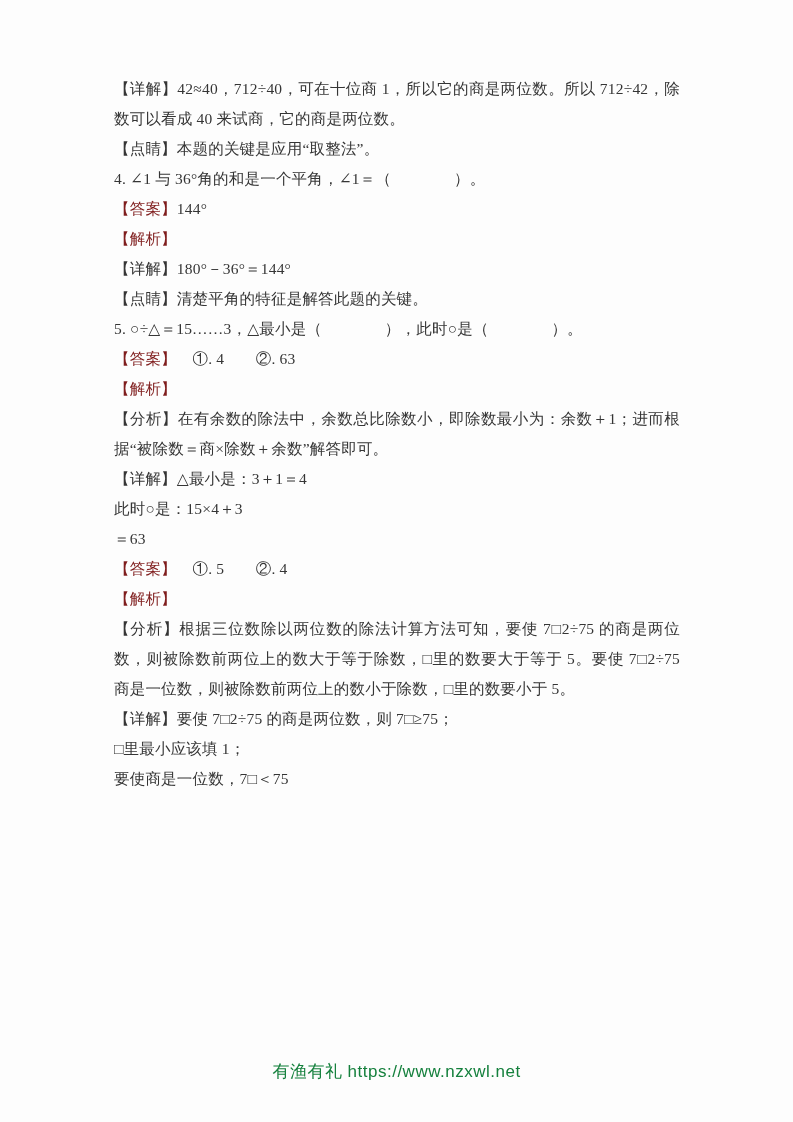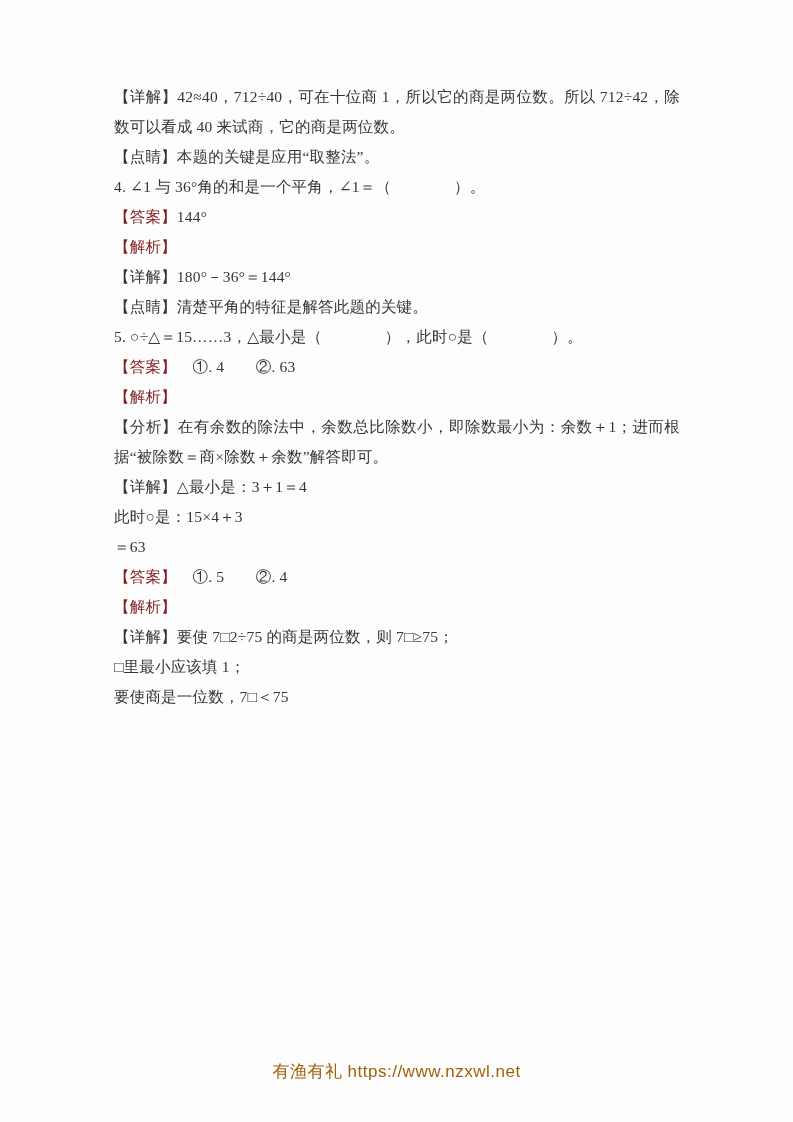--- a/index.html
+++ b/index.html
@@ -11,21 +11,21 @@
     position: relative;
     width: 793px;
     height: 1122px;
     background: #fdfdfd;
     overflow: hidden;
     font-family: "Liberation Serif", "DejaVu Serif", serif;
   }
   .content {
     position: absolute;
     left: 114px;
-    top: 82px;
+    top: 74px;
     width: 566px;
     font-size: 15.5px;
     color: #353535;
     text-align: justify;
   }
   .content p.line {
     margin: 0;
     padding: 0;
     line-height: 30px;
     letter-spacing: 0.2px;
@@ -34,21 +34,21 @@
     color: #7f1d1d;
   }
   .footer {
     position: absolute;
     left: 0;
     top: 1060px;
     width: 793px;
     text-align: center;
     font-family: "Liberation Sans", "DejaVu Sans", sans-serif;
     font-size: 17px;
-    color: #a16207;
+    color: #15803d;
     letter-spacing: 0.5px;
   }
 </style>
 </head>
 <body>
 
 <div class="page">
   <div class="content" id="doc-content">
   <p class="line"><span class="seg-text">【详解】42≈40，712÷40，可在十位商 1，所以它的商是两位数。所以 712÷42，除数可以看成 40 来试商，它的商是两位数。</span></p>
 
@@ -79,20 +79,21 @@
 
 
   <p class="line"><span class="seg-text">＝63</span></p>
 
 
 
   <p class="line"><span class="seg-label label-blue">【答案】</span><span class="seg-text">　①. 5　　②. 4</span></p>
 
   <p class="line"><span class="seg-label label-blue">【解析】</span><span class="seg-text"></span></p>
 
+  <p class="line"><span class="seg-text">【分析】根据三位数除以两位数的除法计算方法可知，要使 7□2÷75 的商是两位数，则被除数前两位上的数大于等于除数，□里的数要大于等于 5。要使 7□2÷75 商是一位数，则被除数前两位上的数小于除数，□里的数要小于 5。</span></p>
 
   <p class="line"><span class="seg-text">【详解】要使 7□2÷75 的商是两位数，则 7□≥75；</span></p>
 
   <p class="line"><span class="seg-text">□里最小应该填 1；</span></p>
 
   <p class="line"><span class="seg-text">要使商是一位数，7□＜75</span></p>
 </div>
   <div class="footer">
     <span>有渔有礼 https://www.nzxwl.net</span>
   </div>

